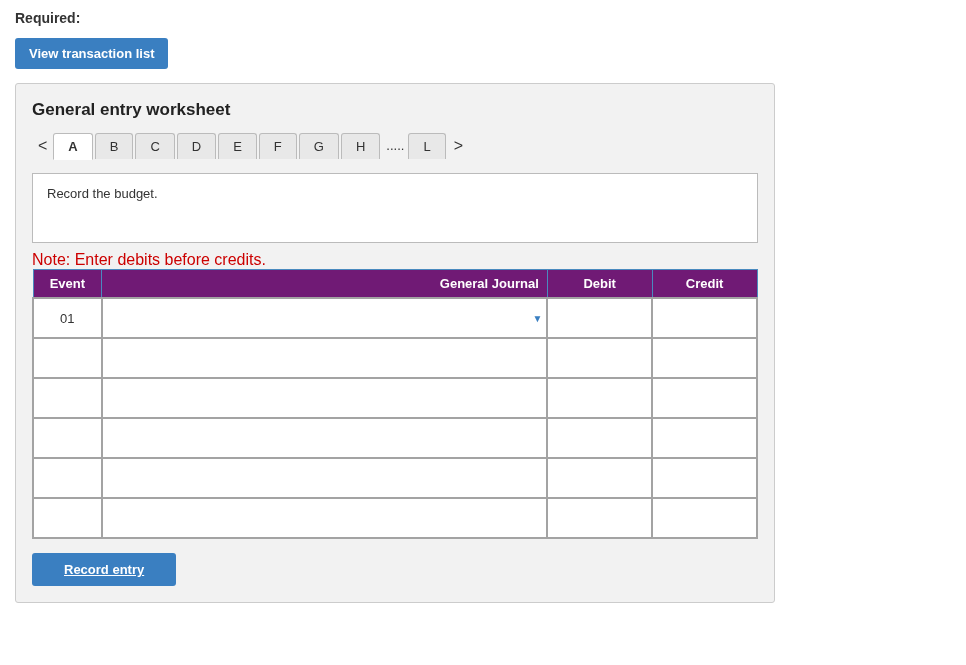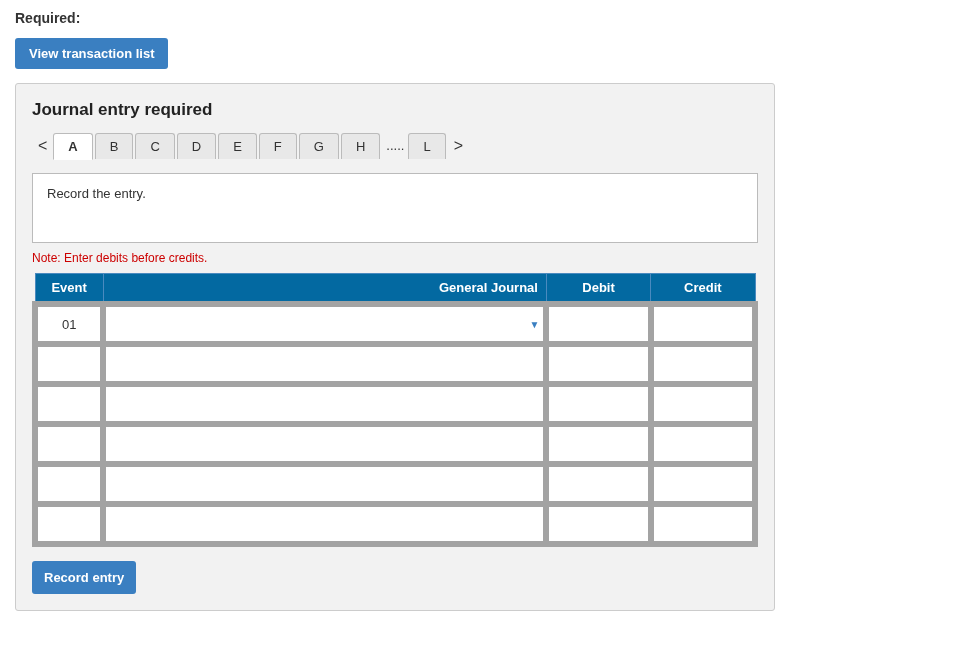--- a/index.html
+++ b/index.html
@@ -95,31 +95,31 @@
       background: #fff;
       border: 1px solid #bbb;
       padding: 12px 14px;
       min-height: 70px;
       margin-bottom: 8px;
       font-size: 13px;
       color: #333;
     }
     .note-text {
       color: #cc0000;
-      font-size: 12px;
-      margin-bottom: 8px;
+      font-size: 16px;
+      margin-bottom: 0;
     }
     .journal-table {
       width: 100%;
       border-collapse: collapse;
       font-size: 13px;
       margin-bottom: 14px;
     }
     .journal-table thead tr {
-      background: #0369a1;
+      background: #701a75;
       color: #fff;
     }
     .journal-table thead th {
       padding: 6px 8px;
       text-align: center;
       border: 1px solid #4a8abf;
       font-weight: bold;
     }
     .journal-table thead th.general-journal {
       text-align: right;
@@ -132,21 +132,21 @@
       width: 80px;
       text-align: center;
     }
     .journal-table thead th.credit-col {
       width: 80px;
     }
     .journal-table tbody tr {
       background: #fff;
     }
     .journal-table tbody td {
-      border: 6px solid #a3a3a3;
+      border: 2px solid #a3a3a3;
       height: 40px;
       padding: 2px 4px;
     }
     .journal-table tbody td.event-cell {
       text-align: center;
       color: #333;
       font-size: 13px;
     }
     .journal-table tbody td input[type="text"] {
       width: 100%;
@@ -176,61 +176,62 @@
     }
     .buttons-row {
       display: flex;
       align-items: center;
       gap: 12px;
     }
     .btn-action {
       background-color: #3a7fc1;
       color: #fff;
       border: none;
-      padding: 9px 12px;
+      padding: 9px 32px;
       font-size: 13px;
       font-weight: bold;
       cursor: pointer;
       border-radius: 3px;
+      text-decoration: underline;
     }
     .btn-action.right {
       margin-left: auto;
     }
   </style>
 </head>
 <body>
 
 
 
 <div class="required-section">
   <p class="required-title">Required:</p>
 </div>
 
 <button class="btn-view-transaction">View transaction list</button>
 
 <div class="worksheet-container">
-  <div class="worksheet-title">Journal entry required</div>
+  <div class="worksheet-title">General entry worksheet</div>
 
   <div class="tabs-nav">
     <button class="tab-arrow">&lt;</button>
     <div class="tab-item active">A</div>
     <div class="tab-item">B</div>
     <div class="tab-item">C</div>
     <div class="tab-item">D</div>
     <div class="tab-item">E</div>
     <div class="tab-item">F</div>
     <div class="tab-item">G</div>
     <div class="tab-item">H</div>
     <span class="tab-dots">.....</span>
     <div class="tab-item">L</div>
     <button class="tab-arrow">&gt;</button>
   </div>
 
   <div class="description-box">
-    <span>Record the entry.</span>
+    <span>Record the budget.</span>
   </div>
 
   <p class="note-text">Note: Enter debits before credits.</p>
 
   <table class="journal-table">
     <thead>
       <tr>
         <th class="event-col">Event</th>
         <th class="general-journal">General Journal</th>
         <th class="debit-col">Debit</th>

